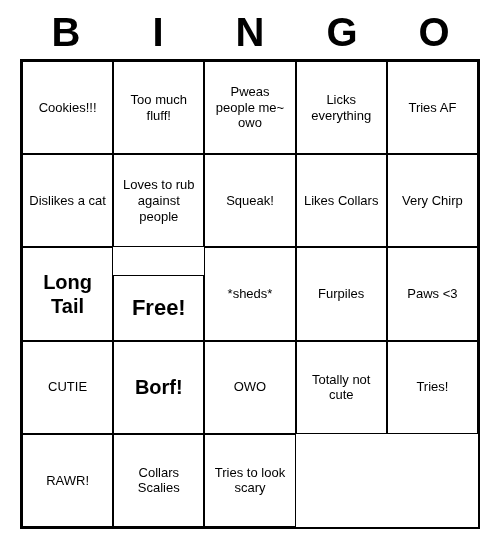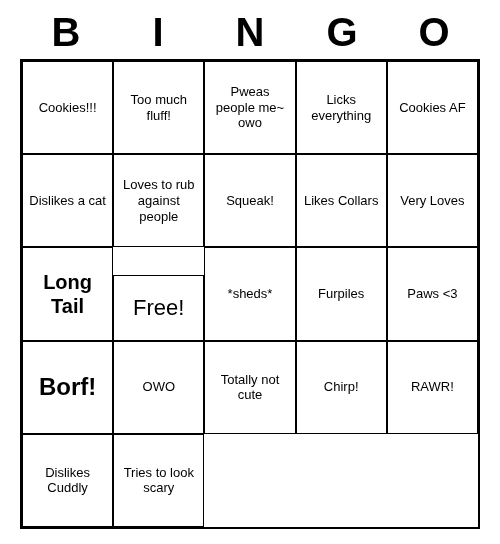--- a/index.html
+++ b/index.html
@@ -47,25 +47,25 @@
       padding: 4px;
       font-size: 13px;
       line-height: 1.2;
     }
     .bingo-cell.large-text {
       font-size: 20px;
       font-weight: bold;
     }
     .bingo-cell.free {
       font-size: 22px;
-      font-weight: normal;
+      font-weight: bold;
       margin-top: 28px;
     }
     .bingo-cell.extra-large {
-      font-size: 24px;
+      font-size: 20px;
       font-weight: bold;
     }
   </style>
 </head>
 <body>
 
 <div class="bingo-header">
 
 <div class="bingo-letter">B</div>
     <div class="bingo-letter">I</div>
@@ -73,31 +73,32 @@
     <div class="bingo-letter">G</div>
     <div class="bingo-letter">O</div>
   </div>
 
 <div class="bingo-grid">
 
 <div class="bingo-cell">Cookies!!!</div>
     <div class="bingo-cell">Too much fluff!</div>
     <div class="bingo-cell">Pweas people me~ owo</div>
     <div class="bingo-cell">Licks everything</div>
-    <div class="bingo-cell">Cookies AF</div>
+    <div class="bingo-cell">Tries AF</div>
     <div class="bingo-cell">Dislikes a cat</div>
     <div class="bingo-cell">Loves to rub against people</div>
     <div class="bingo-cell">Squeak!</div>
     <div class="bingo-cell">Likes Collars</div>
-    <div class="bingo-cell">Very Loves</div>
+    <div class="bingo-cell">Very Chirp</div>
     <div class="bingo-cell large-text">Long Tail</div>
     <div class="bingo-cell free">Free!</div>
     <div class="bingo-cell">*sheds*</div>
     <div class="bingo-cell">Furpiles</div>
     <div class="bingo-cell">Paws &lt;3</div>
+    <div class="bingo-cell">CUTIE</div>
     <div class="bingo-cell extra-large">Borf!</div>
     <div class="bingo-cell">OWO</div>
     <div class="bingo-cell">Totally not cute</div>
-    <div class="bingo-cell">Chirp!</div>
+    <div class="bingo-cell">Tries!</div>
     <div class="bingo-cell">RAWR!</div>
-    <div class="bingo-cell">Dislikes Cuddly</div>
+    <div class="bingo-cell">Collars Scalies</div>
     <div class="bingo-cell">Tries to look scary</div>
   </div>
 
 </body></html>

